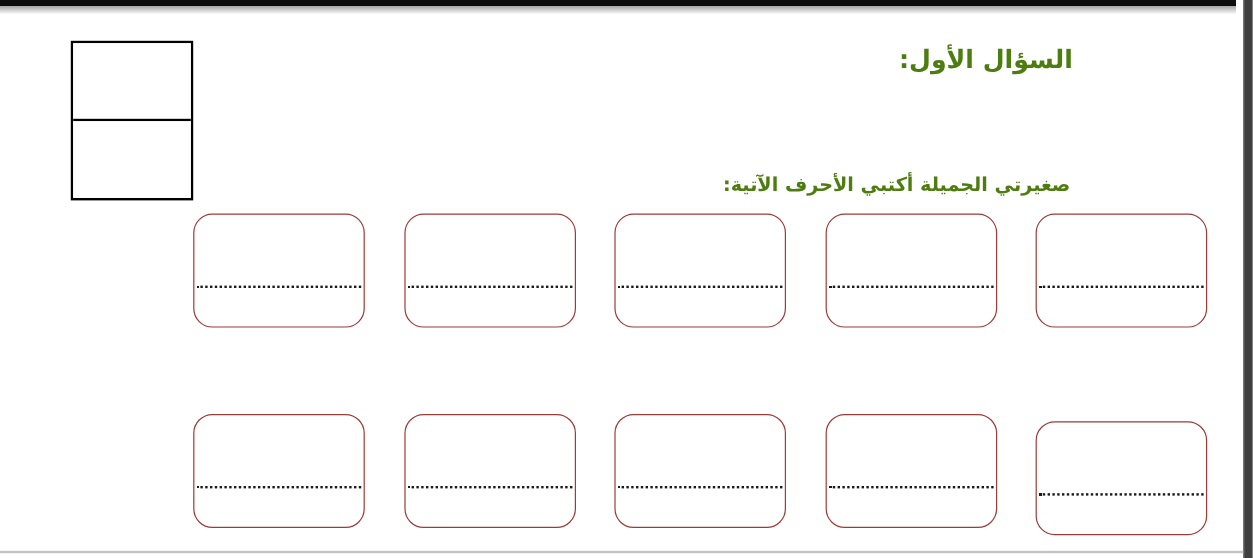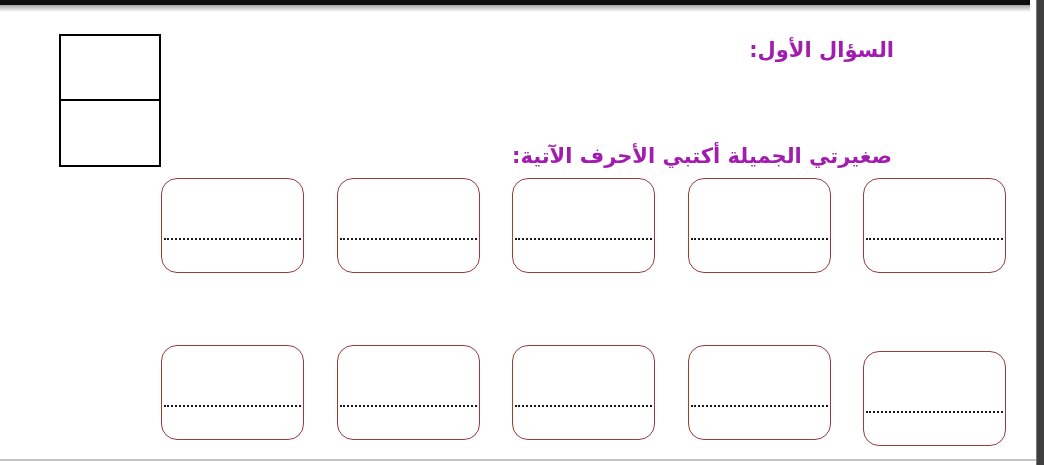--- a/index.html
+++ b/index.html
@@ -40,26 +40,26 @@
   
   .score-table{
     position:absolute;left:59px;top:34px;width:102px;height:133px;
     border:2px solid #000;
     display:flex;flex-direction:column;
   }
   .score-cell{flex:1 1 50%;background:#fff;}
   .score-cell:first-child{border-bottom:2px solid #000;}
   
   .txt{
-    position:absolute;direction:rtl;text-align:right;color:#a21caf;
+    position:absolute;direction:rtl;text-align:right;color:#4d7c0f;
     white-space:nowrap;letter-spacing:0;
   }
   .txt.title{top:38px;right:150px;font-size:21px;font-weight:bold;}
   .txt.instruction{top:92px;right:138px;font-size:20px;font-weight:normal;}
-  .txt.prompt{top:144px;right:152px;font-size:21px;font-weight:bold;}
+  .txt.prompt{top:144px;right:152px;font-size:16px;font-weight:bold;}
   
   .box-row{
     position:absolute;left:161px;width:845px;height:96px;
     display:flex;justify-content:space-between;
   }
   .box-row.row-1{top:178px;}
   .box-row.row-2{top:345px;}
   .letter-box{
     position:relative;width:143px;height:95px;background:#fff;
     border:1.6px solid var(--box-border,#9a3c3a);

